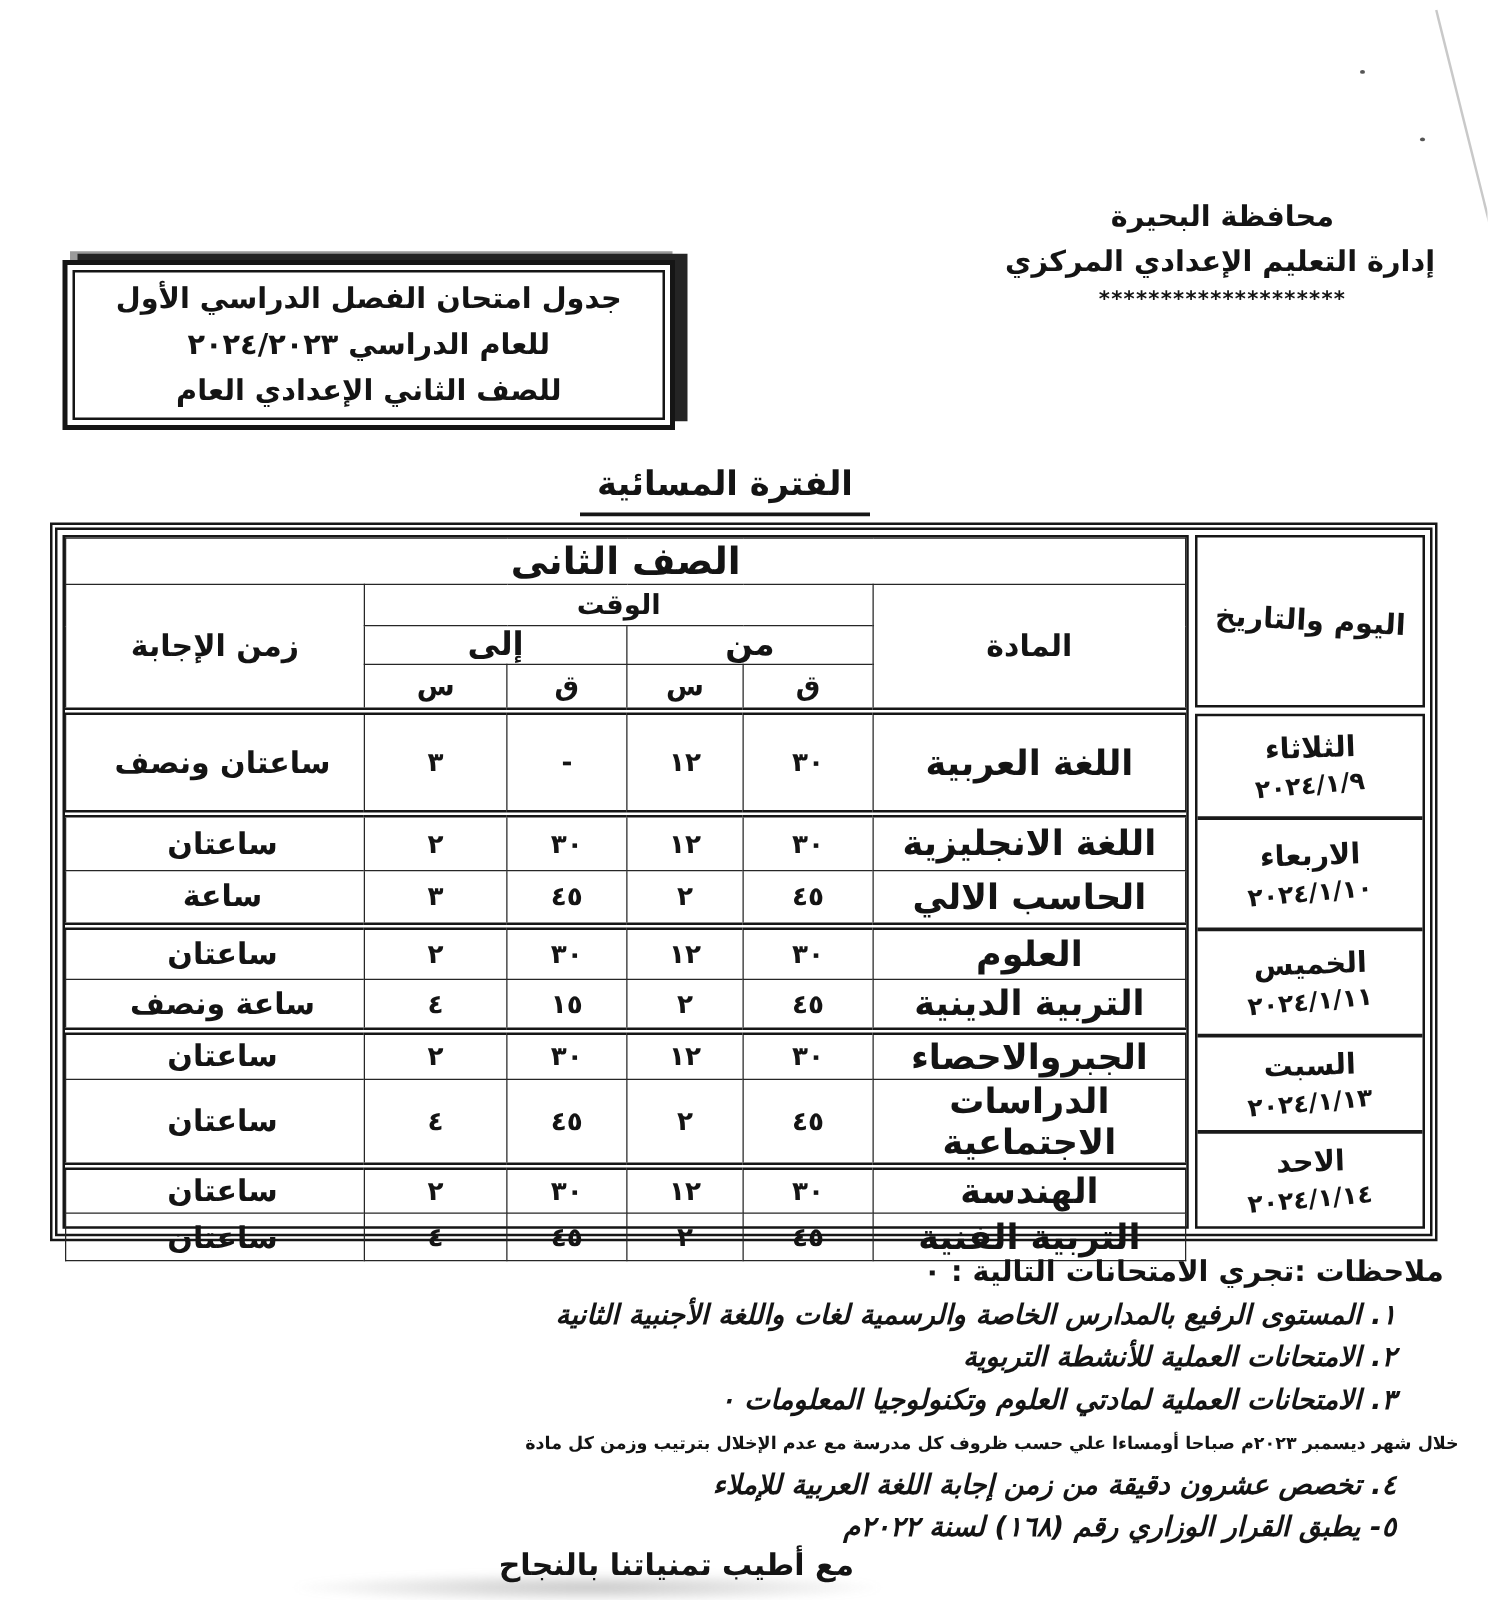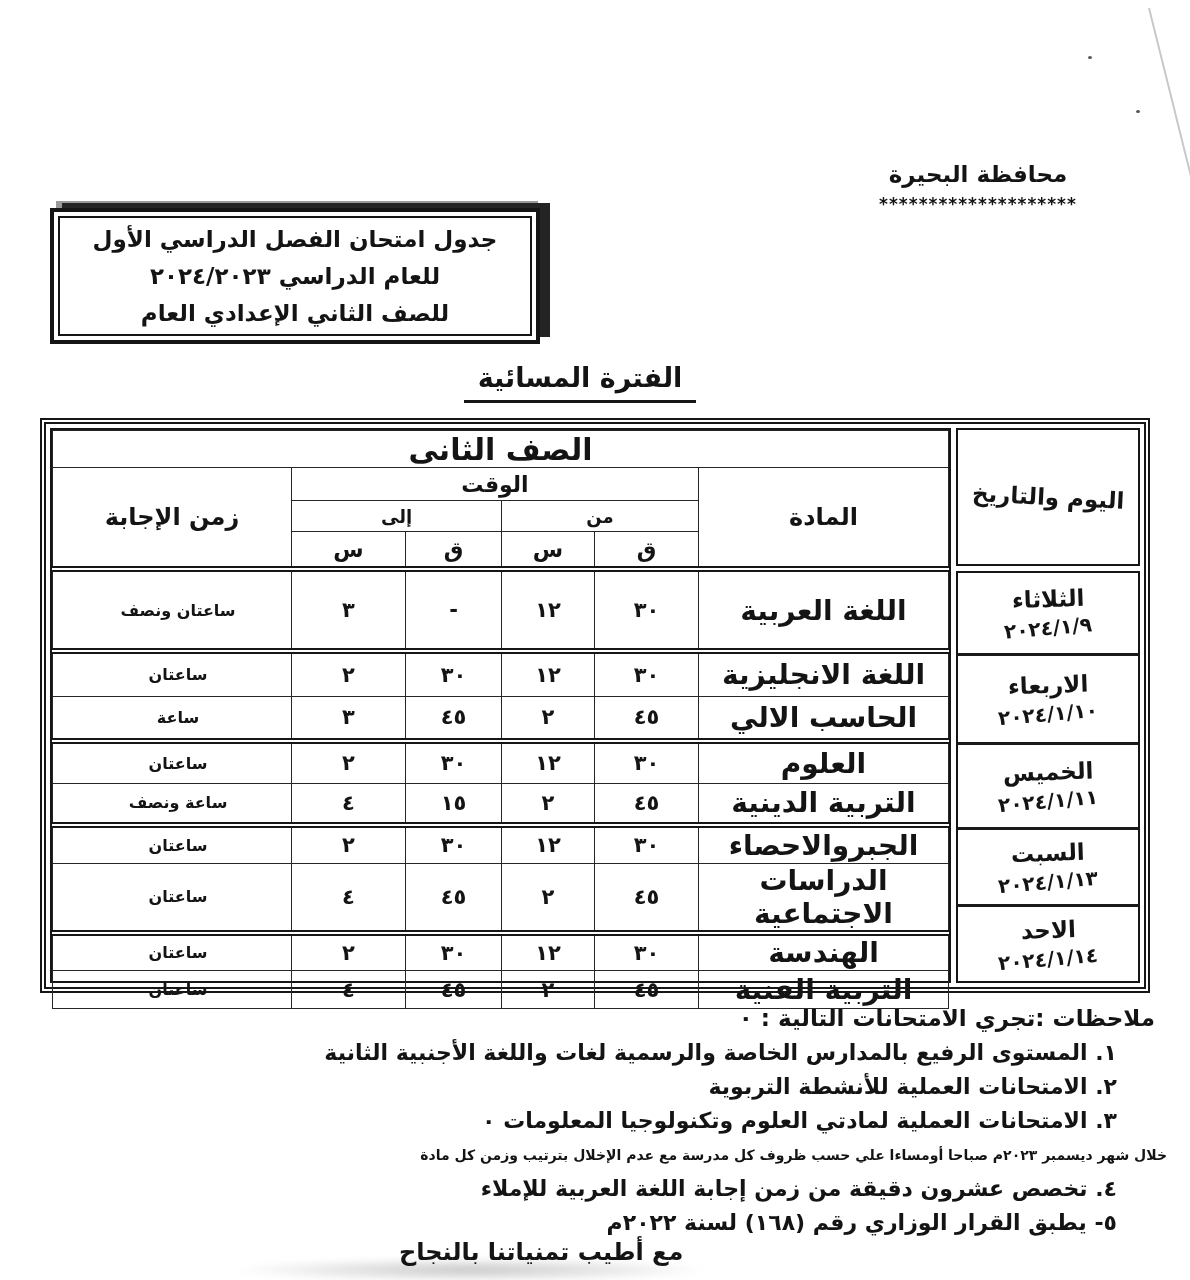--- a/index.html
+++ b/index.html
@@ -23,67 +23,68 @@
     position:absolute;left:50px;top:208px;width:490px;height:136px;box-sizing:border-box;
     border:4px solid #151515;padding:4px;background:#fff;
     box-shadow:11px -6px 0 -1px #242424, 2px -11px 0 -4px #9a9a9a;
   }
   .title-box-inner{
     border:2px solid #151515;width:100%;height:100%;box-sizing:border-box;
     display:flex;flex-direction:column;align-items:center;justify-content:center;
   }
   .title-box-inner .t-line{font-size:23px;font-weight:bold;line-height:37px;white-space:nowrap;}
   
-  .section-title{position:absolute;left:0;top:362px;width:1160px;text-align:center;}
+  .section-title{position:absolute;left:0;top:372px;width:1160px;text-align:center;}
   .section-title span{display:inline-block;font-size:27px;font-weight:bold;border-bottom:3px solid #161616;padding:0 14px 7px;}
   
   .table-wrap{
     position:absolute;left:40px;top:418px;width:1110px;height:575px;box-sizing:border-box;
     border:6px double #161616;padding:4px;display:flex;direction:rtl;gap:5px;background:#fff;
   }
   .day-col{width:184px;display:flex;flex-direction:column;gap:5px;box-sizing:border-box;}
   .day-head{border:2px solid #161616;height:138px;box-sizing:border-box;display:flex;align-items:center;justify-content:center;}
   .day-head span{font-size:23px;font-weight:bold;transform:rotate(3deg);white-space:nowrap;}
   .day-body{border:2px solid #161616;flex:1;display:flex;flex-direction:column;box-sizing:border-box;}
   .day-cell{display:flex;flex-direction:column;align-items:center;justify-content:center;border-bottom:3px solid #1a1a1a;}
   .day-cell:last-child{border-bottom:none;}
   .f84{flex:84;} .f90{flex:90;} .f86{flex:86;} .f78{flex:78;}
   .day-name{font-size:23px;font-weight:bold;transform:rotate(-2deg);line-height:30px;}
   .day-date{font-size:20px;font-weight:bold;transform:rotate(-5deg);line-height:28px;letter-spacing:1px;}
   .main-box{flex:1;border:2px solid #161616;box-sizing:border-box;}
   table{width:100%;height:100%;border-collapse:collapse;table-layout:fixed;direction:rtl;}
   td{border:1.5px solid #262626;text-align:center;vertical-align:middle;font-weight:bold;padding:0;overflow:hidden;}
   .hr-grade td{height:36px;font-size:30px;}
   .hr-time td{height:32px;font-size:22px;}
-  .hr-fromto td{height:30px;font-size:18px;}
+  .hr-fromto td{height:30px;font-size:26px;}
   .hr-sq td{height:34px;font-size:22px;border-bottom:6px double #161616;}
   td.hd-span{font-size:24px;border-bottom:6px double #161616;}
   tbody td{font-size:21px;}
   td.c-sub{font-size:28px;}
-  td.c-dur{font-size:16px;padding-left:12px;}
+  td.c-dur{font-size:24px;padding-left:12px;}
   tr.r-tall{height:82px;}
   tr.r45{height:45px;} tr.r42{height:42px;} tr.r38{height:38px;}
   tr.gsep td{border-bottom:6px double #161616;}
   
   .notes{position:absolute;left:25px;top:1000px;width:1130px;direction:rtl;font-weight:bold;}
   .note-heading{font-size:23px;line-height:36px;}
-  .note-item{font-size:22px;line-height:34px;margin-right:38px;white-space:nowrap;}
+  .note-item{font-size:22px;line-height:34px;margin-right:38px;white-space:nowrap;font-style:italic;}
   .note-full{font-size:14px;line-height:34px;margin-right:-12px;white-space:nowrap;}
   .closing{position:absolute;left:355px;top:1238px;font-size:24px;font-weight:bold;margin-left:44px;}
 </style>
 </head>
 <body>
 
 <div class="artifact-line"></div>
 <div class="artifact-dot1"></div>
 <div class="artifact-dot2"></div>
 <div class="artifact-smudge"></div>
 
 <div class="hdr-right">
   <div class="h-line">محافظة البحيرة</div>
+  <div class="h-line">إدارة التعليم الإعدادي المركزي</div>
   <div class="h-stars">********************</div>
 </div>
 
 <div class="title-box">
   <div class="title-box-inner">
     <div class="t-line">جدول امتحان الفصل الدراسي الأول</div>
     <div class="t-line">للعام الدراسي ٢٠٢٤/٢٠٢٣</div>
     <div class="t-line">للصف الثاني الإعدادي العام</div>
   </div>
 </div>

